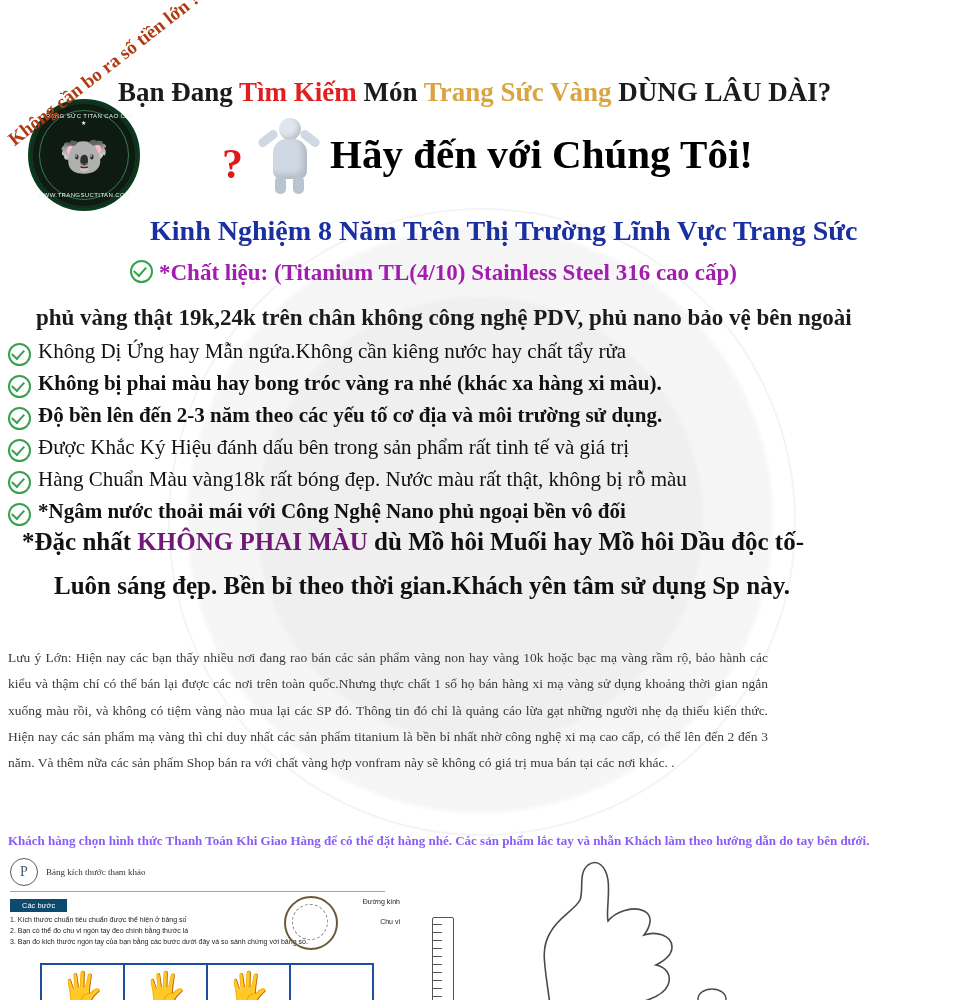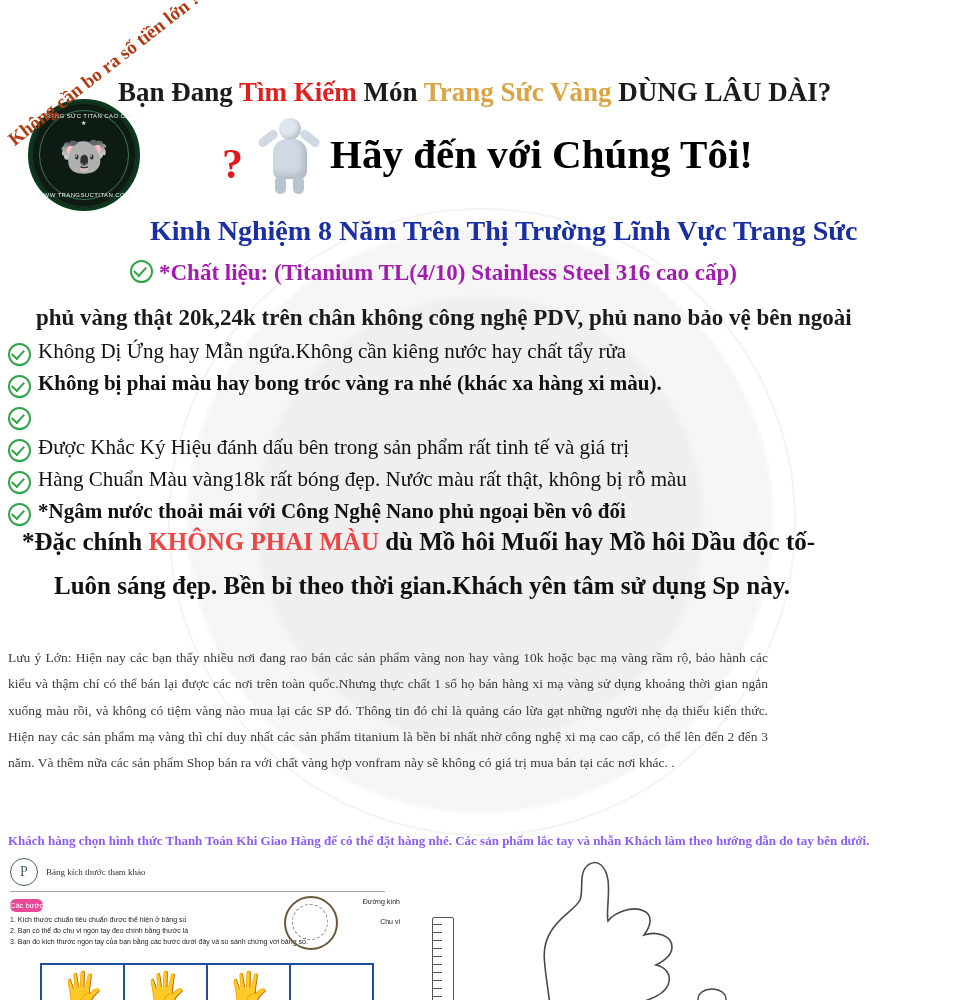--- a/index.html
+++ b/index.html
@@ -133,21 +133,21 @@
     transform:rotate(42deg);
   }
   .btext{font-size:21px;line-height:1.25;white-space:nowrap;}
   .b-bold{font-weight:bold;}
 
   
   .hl1{
     position:absolute;left:22px;top:528px;
     font-size:25px;font-weight:bold;white-space:nowrap;
   }
-  .hl-pink{color:#ef4444;}
+  .hl-pink{color:#701a75;}
   .hl2{
     position:absolute;left:22px;top:572px;
     font-size:25px;font-weight:bold;white-space:nowrap;margin-left:32px;
   }
 
   
   .note{
     position:absolute;left:8px;top:645px;width:760px;
     font-size:13.5px;line-height:1.95;color:#3a3a3a;
     text-align:justify;
@@ -169,22 +169,22 @@
   .chart-head{display:flex;align-items:center;gap:8px;border-bottom:1px solid #9aa7b5;padding-bottom:5px;width:375px;}
   .chart-logo{
     width:26px;height:26px;border-radius:50%;
     border:1.5px solid #4a5a6a;color:#4a5a6a;
     display:flex;align-items:center;justify-content:center;
     font-size:14px;font-family:"Liberation Serif",serif;
   }
   .chart-title{font-size:9px;color:#333;}
   .steps-tag{
     display:inline-block;margin-top:7px;
-    background:#ec4899;color:#fff;font-size:7.5px;
-    padding:2px 0;border-radius:6px;
+    background:#0c4a6e;color:#fff;font-size:7.5px;
+    padding:2px 12px;border-radius:0;
     font-family:"Liberation Sans",sans-serif;
   }
   .steps{margin-top:3px;font-size:7px;line-height:1.55;color:#222;font-family:"Liberation Sans",sans-serif;}
   .ring-dia{
     position:absolute;right:60px;top:38px;width:56px;height:56px;
   }
   .ring-dia .outer{width:50px;height:50px;border:2px solid #6b5a3a;border-radius:50%;position:absolute;left:0;top:0;}
   .ring-dia .inner{width:34px;height:34px;border:1px dashed #8a8a8a;border-radius:50%;position:absolute;left:8px;top:8px;}
   .dia-label{position:absolute;right:0;top:40px;font-size:7px;color:#222;white-space:nowrap;font-family:"Liberation Sans",sans-serif;}
   .circ-label{position:absolute;right:0;top:60px;font-size:7px;color:#222;white-space:nowrap;font-family:"Liberation Sans",sans-serif;}
@@ -236,50 +236,51 @@
       <div class="leg-r"></div>
   </div>
 
   <div class="headline2">Hãy đến với Chúng Tôi!</div>
 
   <div class="exp-line">Kinh Nghiệm 8 Năm Trên Thị Trường Lĩnh Vực Trang Sức</div>
 
   <div class="mat-line">
     <span class="tick" style="display:inline-block;vertical-align:-3px;margin-right:6px;"></span><span>*Chất liệu: (Titanium TL(4/10) Stainless Steel 316 cao cấp)</span>
   </div>
-  <div class="mat-line2">phủ vàng thật 20k,24k trên chân không công nghệ PDV, phủ nano bảo vệ bên ngoài</div>
+  <div class="mat-line2">phủ vàng thật 19k,24k trên chân không công nghệ PDV, phủ nano bảo vệ bên ngoài</div>
 
   <div class="bullets">
     <div class="brow">
       <span class="tick"></span>
       <span class="btext">Không Dị Ứng hay Mẫn ngứa.Không cần kiêng nước hay chất tẩy rửa</span>
     </div>
     <div class="brow">
       <span class="tick"></span>
       <span class="btext b-bold">Không bị phai màu hay bong tróc vàng ra nhé (khác xa hàng xi màu).</span>
     </div>
     <div class="brow">
       <span class="tick"></span>
+      <span class="btext b-bold">Độ bền lên đến 2-3 năm theo các yếu tố cơ địa và môi trường sử dụng.</span>
     </div>
     <div class="brow">
       <span class="tick"></span>
       <span class="btext">Được Khắc Ký Hiệu đánh dấu bên trong sản phẩm rất tinh tế và giá trị</span>
     </div>
     <div class="brow">
       <span class="tick"></span>
       <span class="btext">Hàng Chuẩn Màu vàng18k rất bóng đẹp. Nước màu rất thật, không bị rỗ màu</span>
     </div>
     <div class="brow">
       <span class="tick"></span>
       <span class="btext b-bold">*Ngâm nước thoải mái với Công Nghệ Nano phủ ngoại bền vô đối</span>
     </div>
   </div>
 
   <div class="hl1">
-    <span>*Đặc chính </span><span class="hl-pink">KHÔNG PHAI MÀU</span><span> dù Mồ hôi Muối hay Mồ hôi Dầu độc tố-</span>
+    <span>*Đặc nhất </span><span class="hl-pink">KHÔNG PHAI MÀU</span><span> dù Mồ hôi Muối hay Mồ hôi Dầu độc tố-</span>
   </div>
   <div class="hl2">Luôn sáng đẹp. Bền bỉ theo thời gian.Khách yên tâm sử dụng Sp này.</div>
 
   <div class="note">Lưu ý Lớn: Hiện nay các bạn thấy nhiều nơi đang rao bán các sản phẩm vàng non hay vàng 10k hoặc bạc mạ vàng rầm rộ, bảo hành các kiểu và thậm chí có thể bán lại được các nơi trên toàn quốc.Nhưng thực chất 1 số họ bán hàng xi mạ vàng sử dụng khoảng thời gian ngắn xuống màu rồi, và không có tiệm vàng nào mua lại các SP đó. Thông tin đó chỉ là quảng cáo lừa gạt những người nhẹ dạ thiếu kiến thức. Hiện nay các sản phẩm mạ vàng thì chỉ duy nhất các sản phẩm titanium là bền bỉ nhất nhờ công nghệ xi mạ cao cấp, có thể lên đến 2 đến 3 năm. Và thêm nữa các sản phẩm Shop bán ra với chất vàng hợp vonfram này sẽ không có giá trị mua bán tại các nơi khác. .</div>
 
   <div class="pay">Khách hàng chọn hình thức Thanh Toán Khi Giao Hàng để có thể đặt hàng nhé. Các sản phẩm lắc tay và nhẫn Khách làm theo hướng dẫn do tay bên dưới.</div>
 
   <div class="chart-card">
     <div class="chart-head">
       <div class="chart-logo">P</div>

